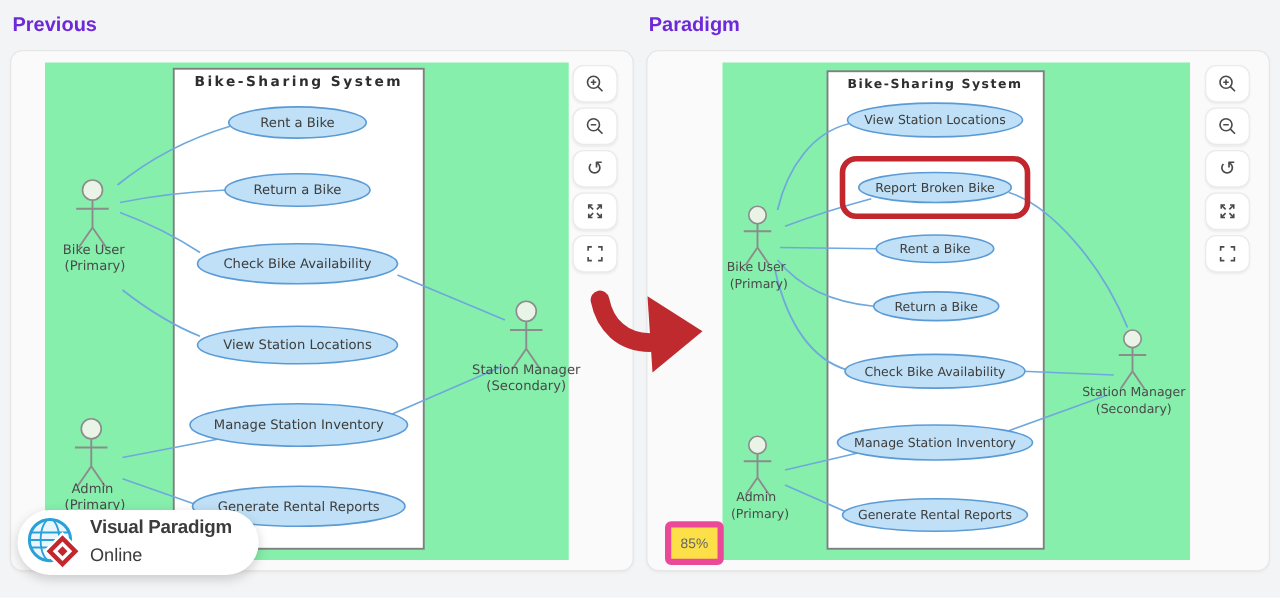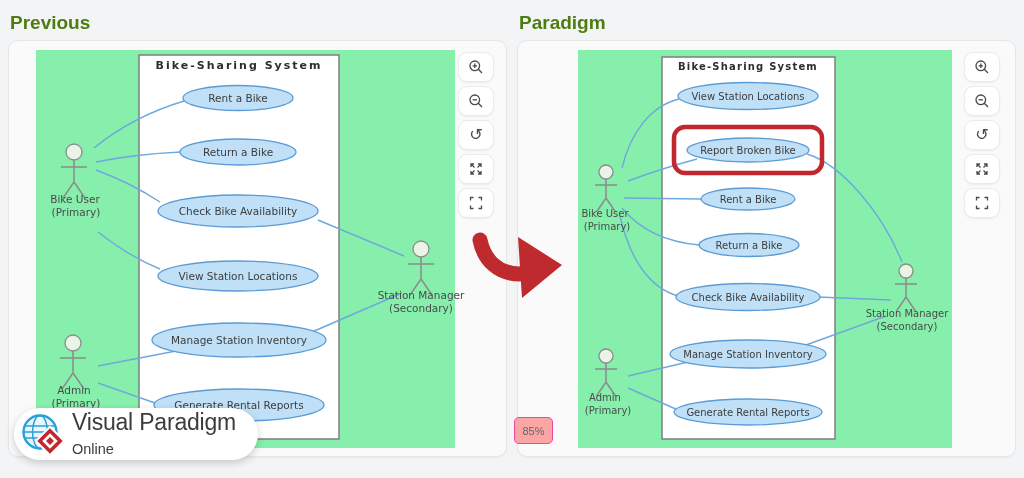--- a/index.html
+++ b/index.html
@@ -1,18 +1,18 @@
 <!DOCTYPE html>
 <html><head>
 <meta charset="utf-8">
 <style>
   html,body{margin:0;padding:0;}
   .stage{position:relative;width:1024px;height:478px;background:#f3f4f5;overflow:hidden;
          font-family:"Liberation Sans",sans-serif;}
-  .section-label{position:absolute;top:12px;font-weight:bold;font-size:19px;color:#4d7c0f;}
+  .section-label{position:absolute;top:12px;font-weight:bold;font-size:16px;color:#6d28d9;}
   .panel{position:absolute;top:40px;width:497px;height:415px;background:#fafafa;
          border:1px solid #e6e6e6;border-radius:10px;box-shadow:0 1px 2px rgba(0,0,0,.04);}
   .canvas{position:absolute;top:50px;background:#86efac;}
   .canvas svg{position:absolute;left:0;top:0;overflow:visible;}
 
   
   .sys-box{fill:#ffffff;stroke:#7f7f7f;stroke-width:1.5;}
   .sys-title{font:bold 11px "DejaVu Sans",sans-serif;letter-spacing:2px;fill:#2e2e2e;text-anchor:middle;}
   .sys-title-sm{font:bold 10px "DejaVu Sans",sans-serif;letter-spacing:1.2px;fill:#2e2e2e;text-anchor:middle;}
   .connectors path{fill:none;stroke:#6fa8dc;stroke-width:1.4;}
@@ -26,34 +26,34 @@
   .hl-rect{fill:none;stroke:#c2272e;stroke-width:4.5;}
 
   
   .controls{position:absolute;top:52px;display:flex;flex-direction:column;gap:4px;}
   .ctl-btn{width:36px;height:30px;background:#fff;border:1px solid #ebebeb;border-radius:9px;
            box-shadow:0 1px 2px rgba(0,0,0,.06);display:flex;align-items:center;justify-content:center;
            color:#4a4a4a;cursor:pointer;padding:0;}
   .ctl-btn svg{display:block;stroke:#4a4a4a;stroke-width:1.3;fill:none;}
   .ctl-glyph{font-size:16px;line-height:1;color:#4a4a4a;font-family:"DejaVu Sans",sans-serif;}
 
-  .zoom-badge{position:absolute;left:514px;top:417px;width:37px;height:25px;background:#fca5a5;
-              border:1px solid #ec4899;border-radius:5px;font-size:11px;color:#666;
+  .zoom-badge{position:absolute;left:532px;top:417px;width:37px;height:25px;background:#fde047;
+              border:5px solid #ec4899;border-radius:5px;font-size:11px;color:#666;
               display:flex;align-items:center;justify-content:center;}
 
   .arrow{position:absolute;left:472px;top:220px;z-index:6;}
   .arrow-tail{fill:none;stroke:#bf2a2e;stroke-width:15;stroke-linecap:round;}
   .arrow-head{fill:#bf2a2e;}
 
   
   .logo{position:absolute;left:14px;top:408px;height:52px;background:#fff;border-radius:26px;
         box-shadow:0 3px 9px rgba(0,0,0,.18);display:flex;align-items:center;
         padding:0 22px 0 6px;z-index:8;cursor:pointer;}
   .logo-text{margin-left:6px;line-height:1.1;color:#3c3c3c;}
-  .logo-brand{font-weight:normal;font-size:23px;letter-spacing:-0.2px;}
+  .logo-brand{font-weight:bold;font-size:15px;letter-spacing:-0.2px;}
   .logo-product{font-size:14.5px;margin-top:7px;}
 </style>
 </head>
 <body>
 
 <div class="stage" style="background: rgb(243, 244, 245);">
 
   <span class="section-label" style="left:10px;">Previous</span>
   <span class="section-label" style="left:519px;">Paradigm</span>
 

